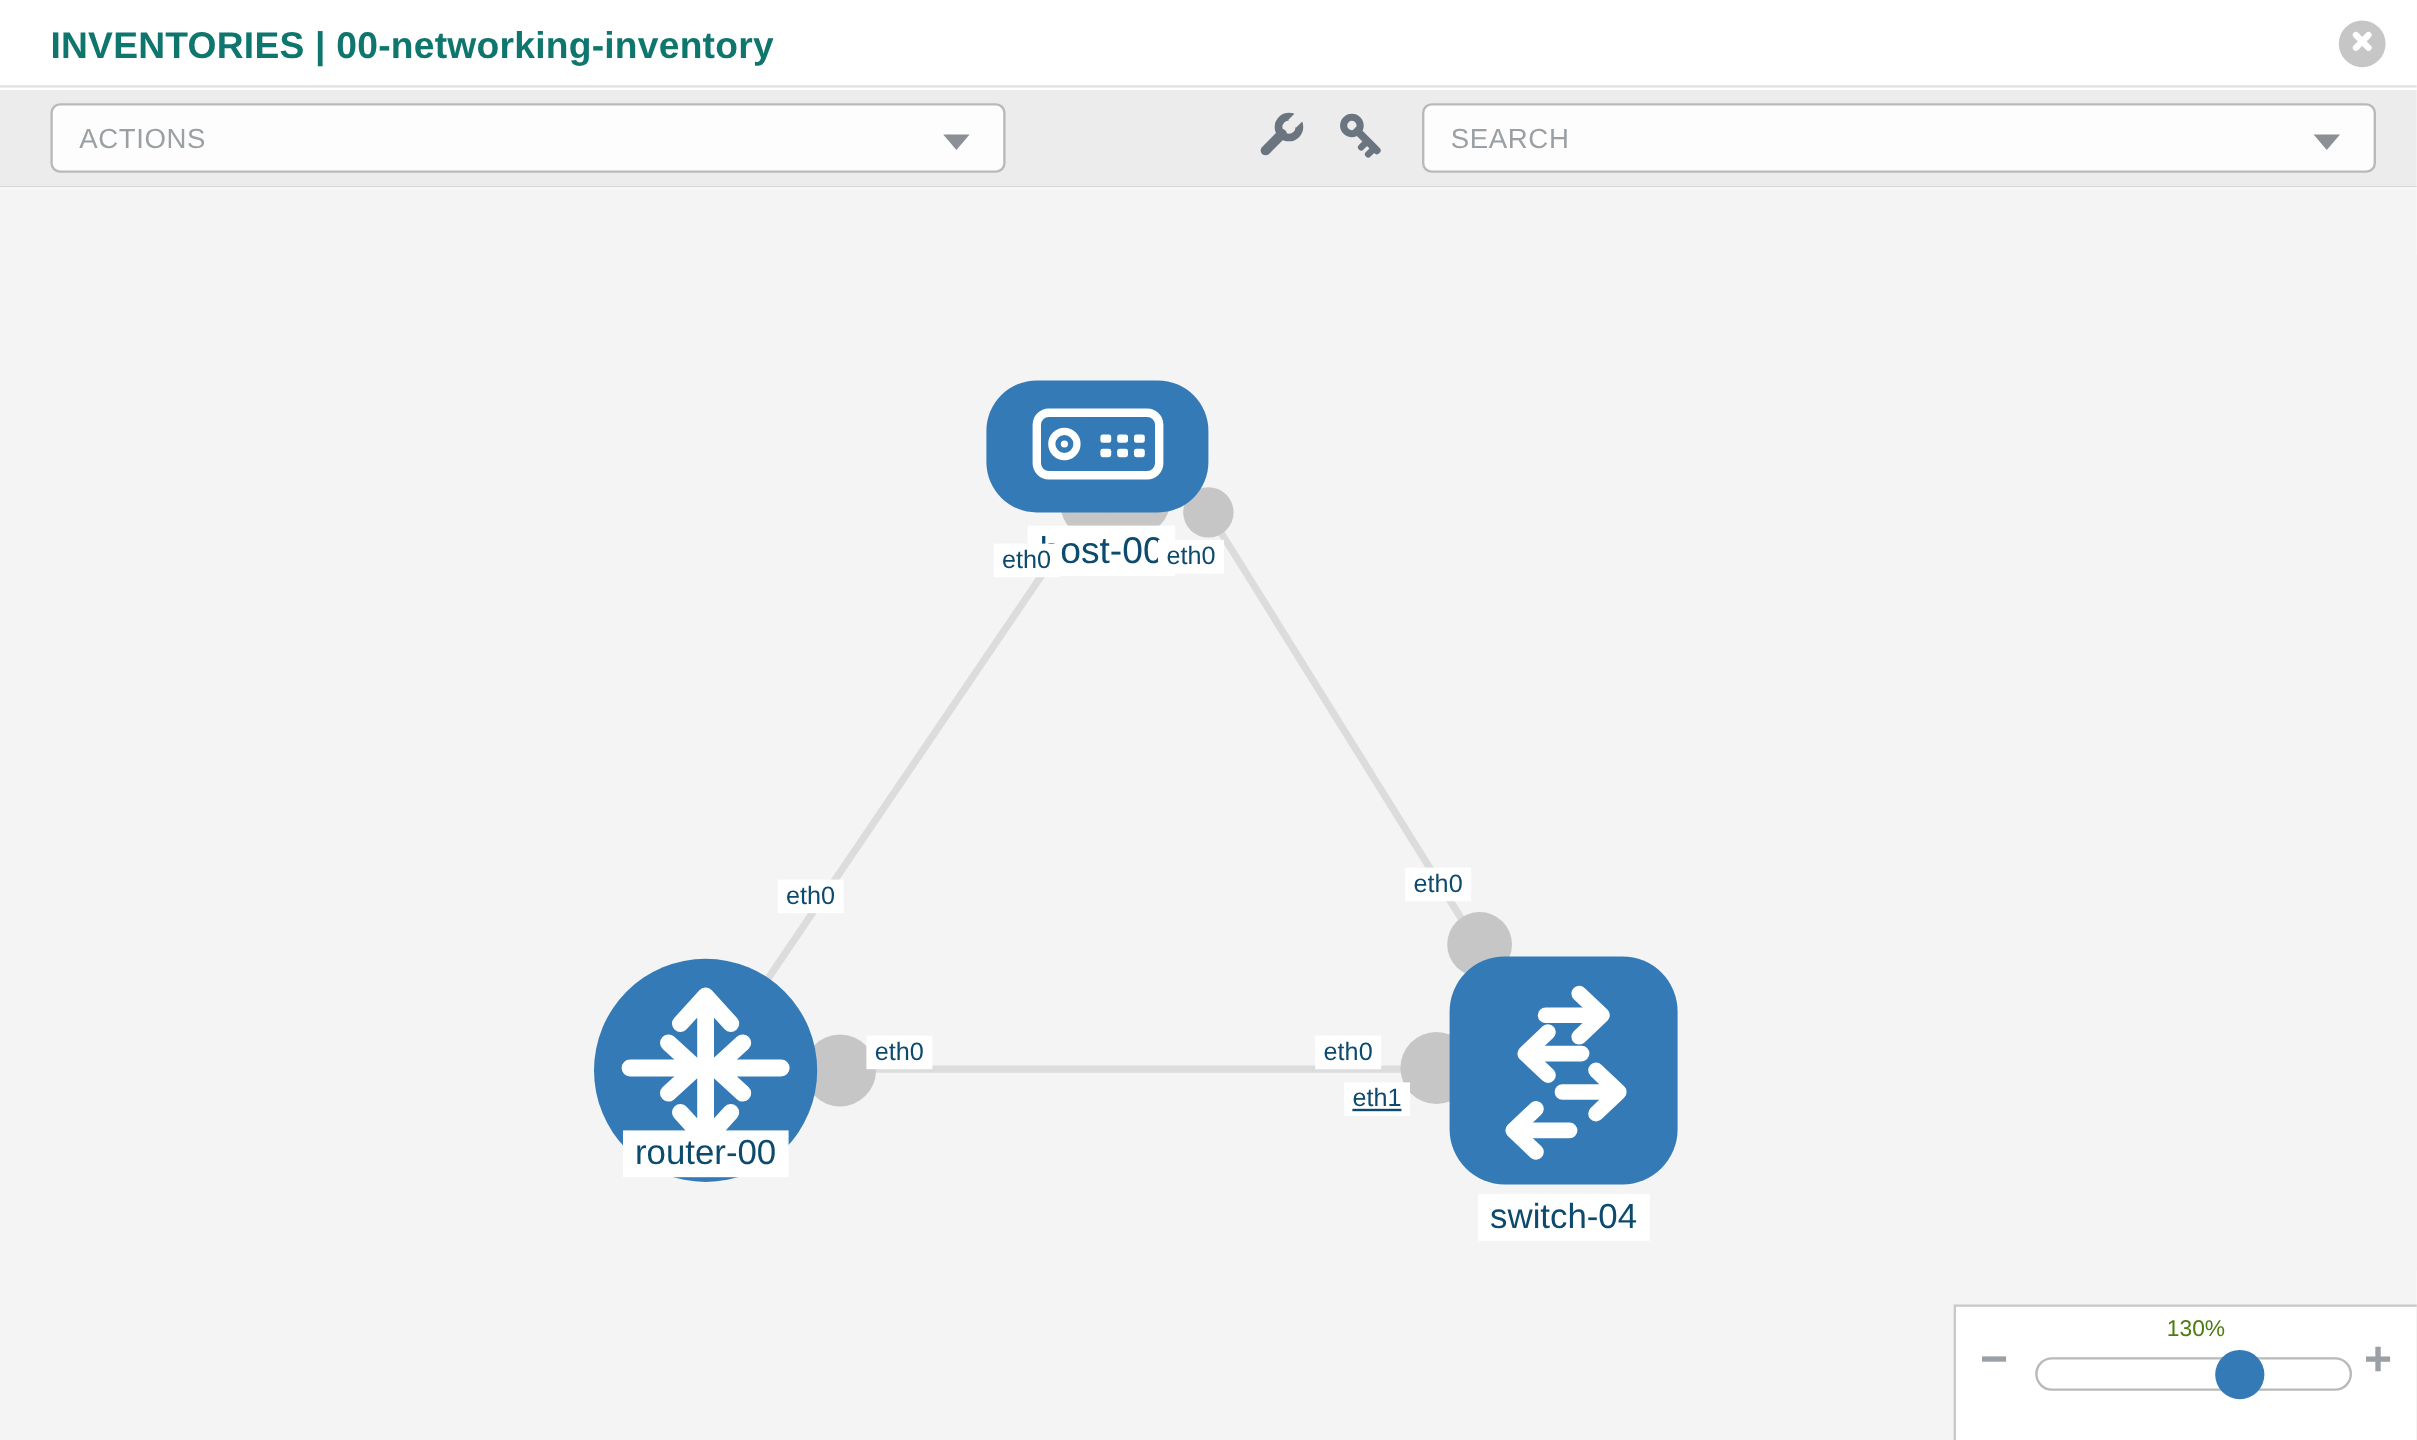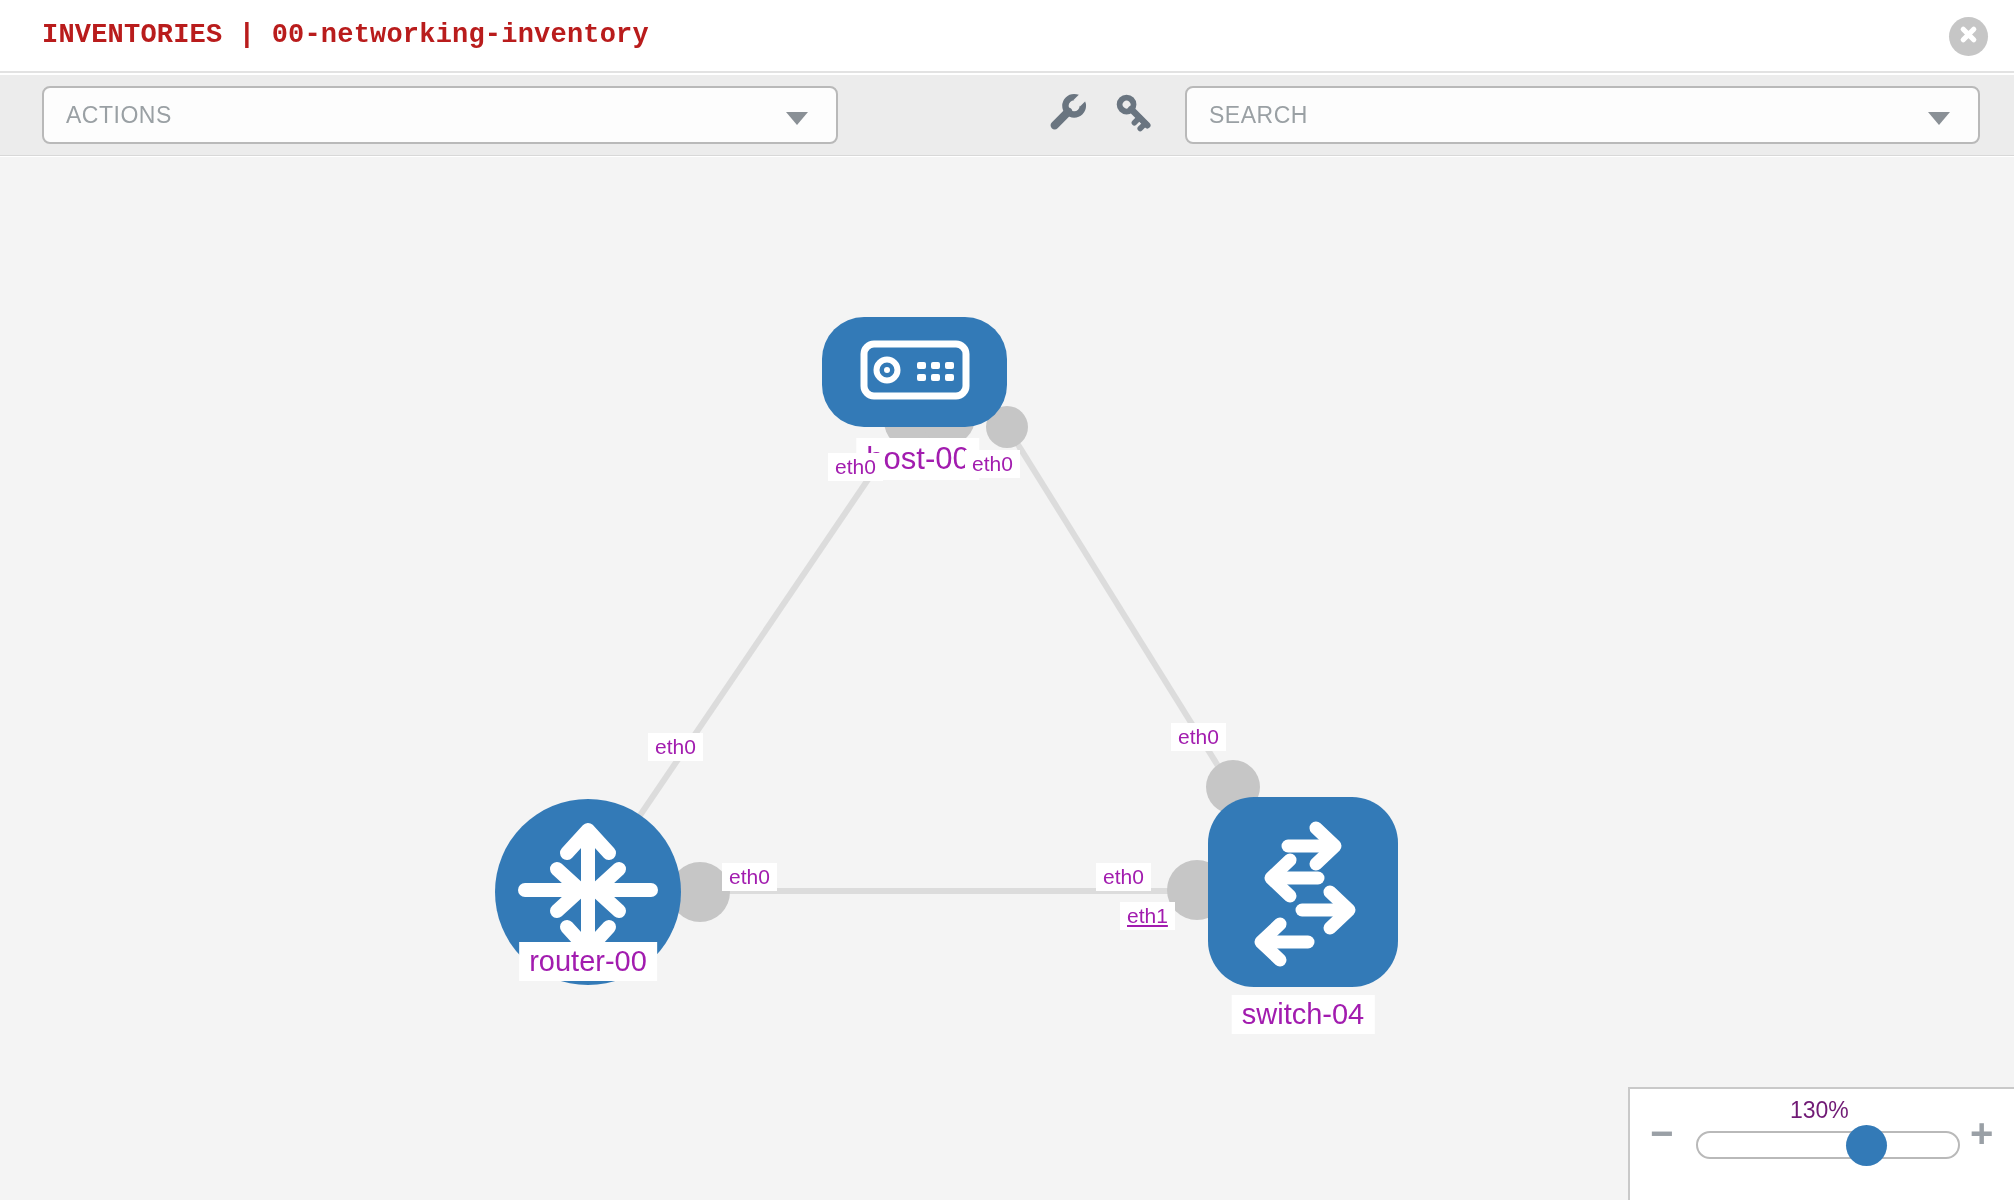--- a/index.html
+++ b/index.html
@@ -3,21 +3,21 @@
 <meta charset="utf-8">
 <style>
   * { margin:0; padding:0; box-sizing:border-box; }
   html,body { width:2014px; height:1200px; overflow:hidden; }
   body { font-family:"Liberation Sans", sans-serif; background:#fff; position:relative; }
   .screen { position:absolute; inset:0; width:2014px; height:1200px; }
 
   
   .header { position:absolute; left:0; top:0; width:2014px; height:73px; background:#ffffff;
             border-bottom:2px solid #e2e2e2; z-index:5; }
-  .header-title { position:absolute; left:42px; top:20px; font-size:27px; font-weight:700; color:#b91c1c; letter-spacing:0.2px;font-family:Liberation Mono, monospace; }
+  .header-title { position:absolute; left:42px; top:20px; font-size:31px; font-weight:700; color:#0f766e; letter-spacing:0.2px; }
   .close-btn { position:absolute; right:26px; top:17px; width:39px; height:39px; border-radius:50%;
                background:#c6c6c6; display:flex; align-items:center; justify-content:center; cursor:pointer; }
   .close-btn svg { width:21px; height:21px; }
 
   
   .toolbar { position:absolute; left:0; top:75px; width:2014px; height:81px; background:#ececec;
              border-bottom:1px solid #d8d8d8; z-index:5; }
   .select-box { position:absolute; top:11px; height:58px; background:#fdfdfd; border:2px solid #b9b9b9;
                 border-radius:8px; display:flex; align-items:center; padding:16px 22px; cursor:pointer; }
   .select-box .sel-label { font-size:23px; color:#9aa0a4; letter-spacing:0.5px; }
@@ -32,38 +32,38 @@
 
   
   .canvas { position:absolute; left:0; top:157px; width:2014px; height:1043px; background:#f4f4f4; z-index:0; }
   .links-layer { position:absolute; left:0; top:0; width:2014px; height:1200px; z-index:1; pointer-events:none; }
 
   .node { position:absolute; background:#337ab7; display:flex; align-items:center; justify-content:center; z-index:2; cursor:pointer; }
   .node-host   { left:822px;  top:317px; width:185px; height:110px; border-radius:42px; }
   .node-router { left:495px;  top:799px; width:186px; height:186px; border-radius:50%; }
   .node-switch { left:1208px; top:797px; width:190px; height:190px; border-radius:46px; }
 
-  .chip { position:absolute; background:#ffffff; color:#a21caf; z-index:3; white-space:nowrap; }
+  .chip { position:absolute; background:#ffffff; color:#0c4a6e; z-index:3; white-space:nowrap; }
   .node-label { font-size:29px; padding:3px 10px; }
   .iface-label { font-size:21px; padding:2px 7px; }
   .lbl-host    { left:918px;  top:438px; transform:translateX(-50%); font-size:31px; }
   .lbl-router  { left:588px;  top:942px; transform:translateX(-50%); }
   .lbl-switch  { left:1303px; top:995px; transform:translateX(-50%); }
   .if-host-left    { left:828px;  top:453px; }
   .if-host-right   { left:965px;  top:450px; }
   .if-router-mid   { left:648px;  top:733px; }
   .if-switch-top   { left:1171px; top:723px; }
   .if-hlink-router { left:722px;  top:863px; }
   .if-hlink-under  { left:1096px; top:863px; z-index:3; }
   .if-hlink-over   { left:1120px; top:902px; z-index:4;text-decoration:underline; }
 
   
   .zoom-panel { position:absolute; left:1628px; top:1087px; width:388px; height:115px; background:#ffffff;
                 border:2px solid #c9c9c9; z-index:6; }
-  .zoom-level { position:absolute; left:160px; top:8px; width:80px; font-size:23px; color:#701a75; }
+  .zoom-level { position:absolute; left:160px; top:8px; width:80px; text-align:center; font-size:19px; color:#4d7c0f; }
   .zoom-minus, .zoom-plus { position:absolute; top:24px; font-size:40px; font-weight:700; color:#9aa0a6; cursor:pointer; line-height:40px; }
   .zoom-minus { left:20px; }
   .zoom-plus  { left:340px; }
   .zoom-track { position:absolute; left:66px; top:42px; width:264px; height:28px; background:#fff;
                 border:2px solid #b9b9b9; border-radius:14px; cursor:pointer; }
   .zoom-thumb { position:absolute; left:216px; top:36px; width:41px; height:41px; border-radius:50%;
                 background:#337ab7; cursor:pointer; }
 </style>
 </head>
 <body>

